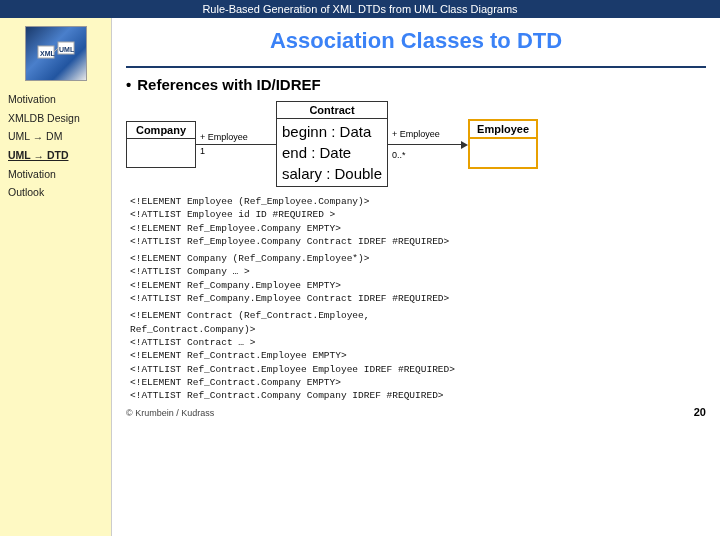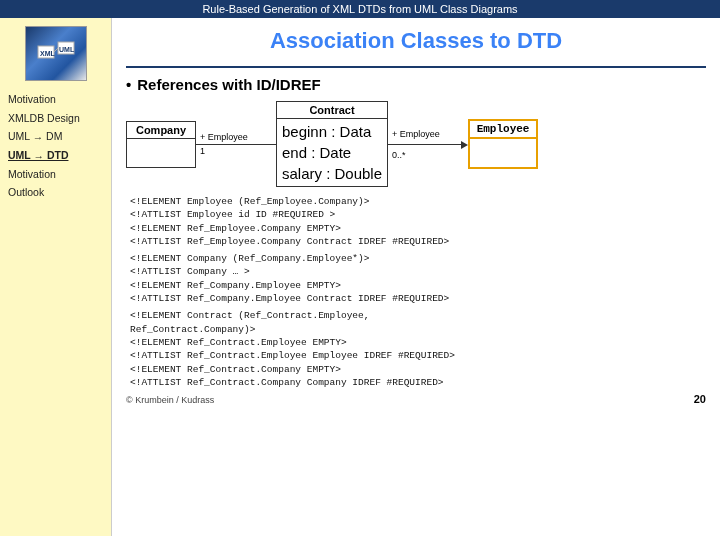--- a/index.html
+++ b/index.html
@@ -106,21 +106,20 @@
       padding: 2px 4px;
     }
 
     .uml-box.employee-box {
       border: 2px solid #e8a000;
       min-width: 70px;
     }
 
     .uml-box.employee-box .uml-box-header {
       border-bottom: 2px solid #e8a000;
-      font-family: Liberation Mono, monospace;
     }
 
     
     .arrow-right {
       width: 0;
       height: 0;
       border-top: 4px solid transparent;
       border-bottom: 4px solid transparent;
       border-left: 7px solid #333;
     }
@@ -323,20 +322,21 @@
       <div class="code-section">
         <div>&lt;!ELEMENT Company (Ref_Company.Employee*)&gt;</div>
         <div>&lt;!ATTLIST Company … &gt;</div>
         <div>  &lt;!ELEMENT Ref_Company.Employee EMPTY&gt;</div>
         <div>  &lt;!ATTLIST Ref_Company.Employee Contract IDREF #REQUIRED&gt;</div>
       </div>
 
       <div class="code-section">
         <div>&lt;!ELEMENT Contract (Ref_Contract.Employee,</div>
         <div>  Ref_Contract.Company)&gt;</div>
+        <div>&lt;!ATTLIST Contract … &gt;</div>
         <div>  &lt;!ELEMENT Ref_Contract.Employee EMPTY&gt;</div>
         <div>  &lt;!ATTLIST Ref_Contract.Employee Employee IDREF #REQUIRED&gt;</div>
         <div>  &lt;!ELEMENT Ref_Contract.Company EMPTY&gt;</div>
         <div>  &lt;!ATTLIST Ref_Contract.Company Company IDREF #REQUIRED&gt;</div>
         <div></div>
       </div>
 
     </div>
 
     <div id="footer">

